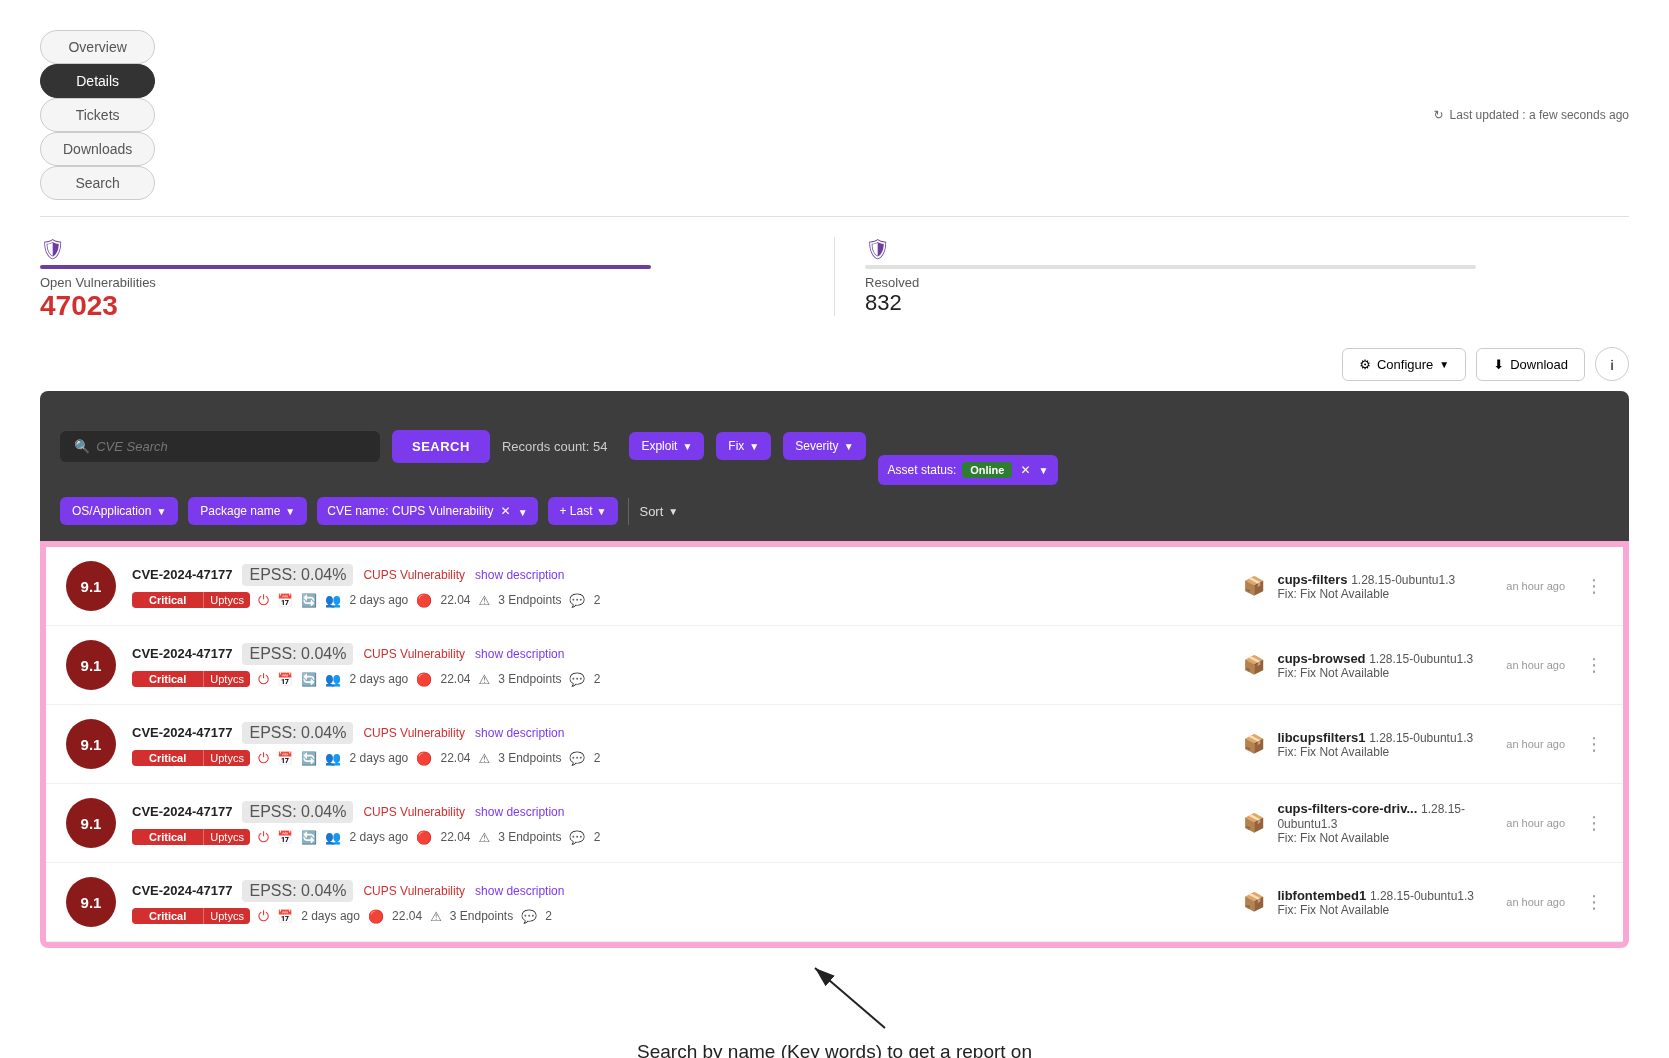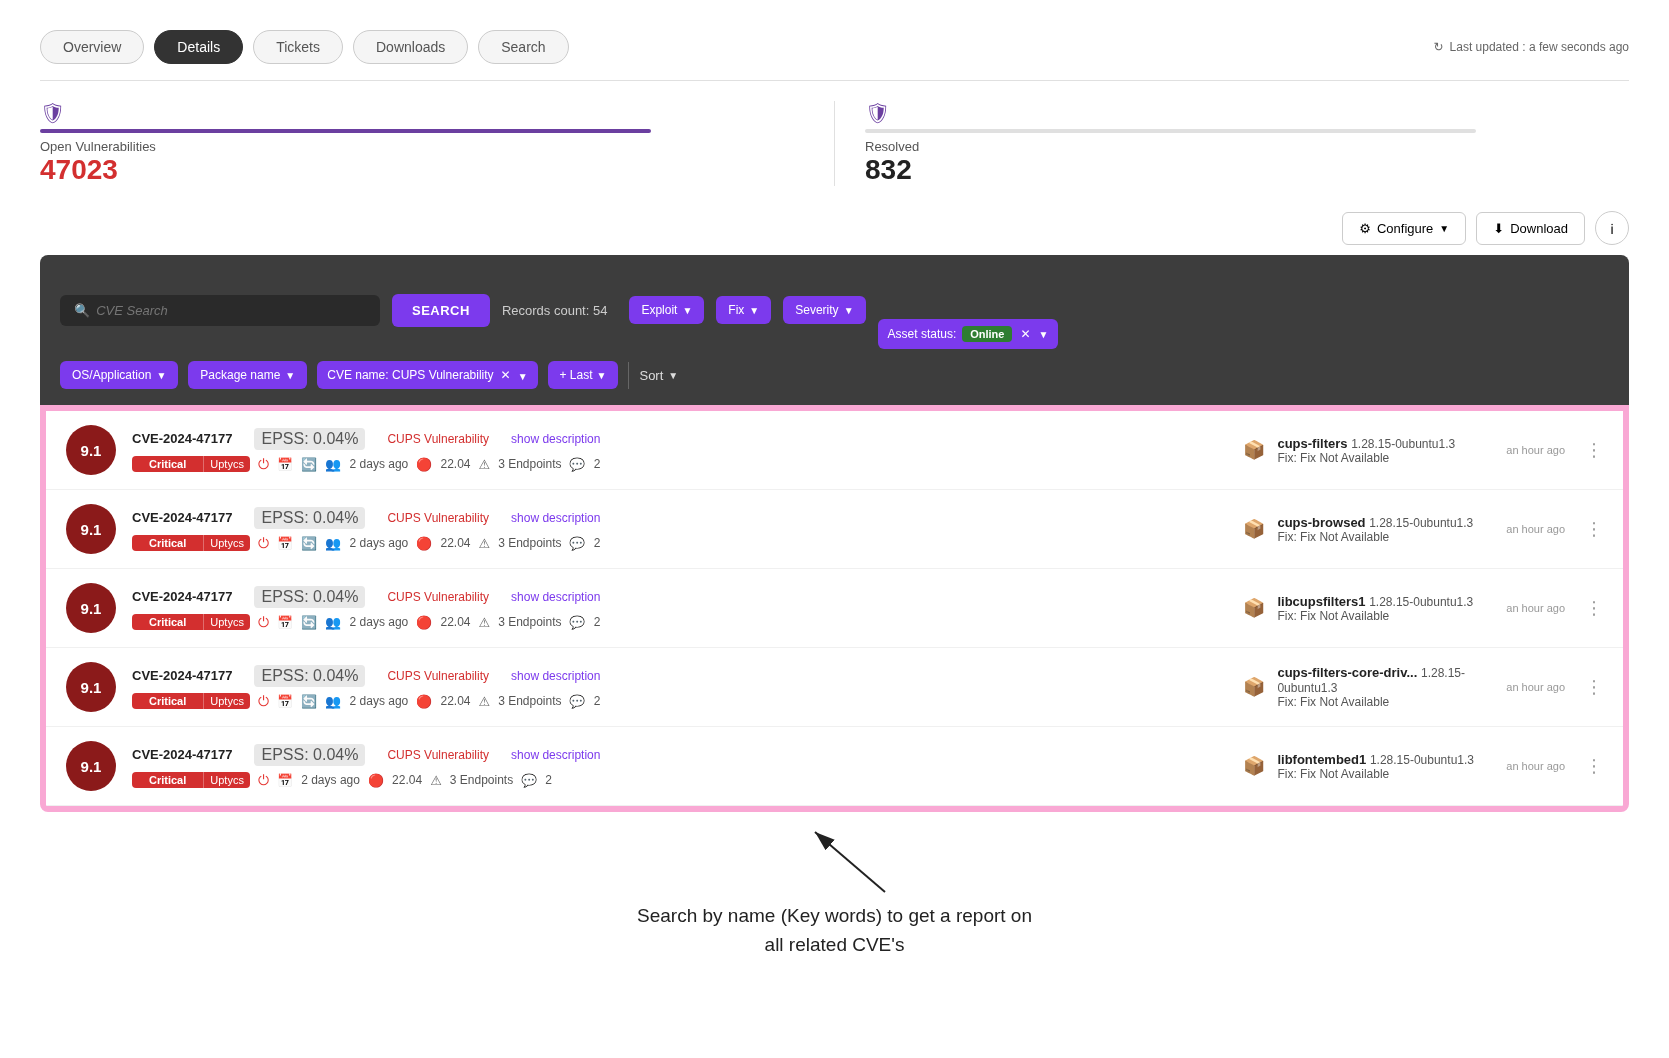--- a/index.html
+++ b/index.html
@@ -33,21 +33,21 @@
     .filter-row2 { display: flex; align-items: center; gap: 10px; }
     .sort-btn { background: transparent; color: #ddd; border: none; cursor: pointer; font-size: 13px; display: flex; align-items: center; gap: 5px; padding: 6px 10px; border-left: 1px solid #666; }
     .cve-name-chip { background: #7c3aed; color: #fff; border: none; border-radius: 6px; padding: 7px 10px; cursor: pointer; font-size: 12px; display: flex; align-items: flex-end; gap: 5px; }
     .more-btn { background: #7c3aed; color: #fff; border: none; border-radius: 6px; padding: 7px 12px; cursor: pointer; font-size: 12px; display: flex; align-items: center; gap: 4px; }
 
     
     .cve-list { border: 6px solid #f9a8d4; border-radius: 0 0 8px 8px; overflow: hidden; }
     .cve-row { display: flex; align-items: center; padding: 14px 20px; border-bottom: 1px solid #f0f0f0; background: #fff; }
     .cve-score { width: 50px; height: 50px; border-radius: 50%; background: #8b1a1a; color: #fff; display: flex; align-items: center; justify-content: center; font-size: 15px; font-weight: 700; margin-right: 16px; flex-shrink: 0; }
     .cve-main { flex: 1; }
-    .cve-top { display: flex; align-items: center; gap: 22px; margin-bottom: 6px; }
+    .cve-top { display: flex; align-items: center; gap: 10px; margin-bottom: 6px; }
     .cve-id { font-weight: 600; font-size: 13px; color: #222; }
     .epss-badge { background: #e8e8e8; color: #555; border-radius: 4px; padding: 2px 7px; font-size: 16px; }
     .cups-link { color: #d32f2f; font-size: 12px; cursor: pointer; text-decoration: none; }
     .show-desc-link { color: #7c3aed; font-size: 12px; cursor: pointer; text-decoration: none; }
     .cve-bottom { display: flex; align-items: center; gap: 8px; flex-wrap: wrap; }
     .badge-critical { background: #d32f2f; color: #fff; border-radius: 4px 0 0 4px; padding: 2px 17px; font-size: 11px; font-weight: 600; }
     .badge-uptycs { background: #d32f2f; color: #fff; border-radius: 0 4px 4px 0; padding: 2px 6px; font-size: 11px; border-left: 1px solid rgba(255,255,255,0.3); }
     .badge-combined { display: flex; align-items: center; }
     .meta-text { font-size: 12px; color: #555; }
 
@@ -61,21 +61,21 @@
     .three-dots { color: #999; cursor: pointer; font-size: 18px; margin-left: 8px; }
 
     
     .filter-panel-bottom { border-radius: 8px 8px 0 0; }
   </style>
 </head>
 <body>
 <div class="page">
 
   <div style="display:flex; align-items:center; padding: 10px 0 16px 0; border-bottom: 1px solid #e0e0e0;">
-    <div style="display:flex; gap:10px;">
+    <div style="display:flex; flex-direction:column;">
       <button class="nav-tab">Overview</button>
       <button class="nav-tab active">Details</button>
       <button class="nav-tab">Tickets</button>
       <button class="nav-tab">Downloads</button>
       <button class="nav-tab">Search</button>
     </div>
     <div class="last-updated">
       <span style="color:#666;">↻</span>
       <span>Last updated : a few seconds ago</span>
     </div>
@@ -86,21 +86,21 @@
       <div style="flex:1; padding-right:30px;">
         <div style="color:#6b3fa0; font-size:20px; margin-bottom:4px;">🛡</div>
         <div style="height:4px; background:#6b3fa0; border-radius:2px; margin-bottom:6px; width:80%;"></div>
         <div style="font-size:13px; color:#555;">Open Vulnerabilities</div>
         <div style="font-size:28px; font-weight:700; color:#d32f2f;">47023</div>
       </div>
       <div style="flex:1; padding-left:30px; border-left:1px solid #e0e0e0;">
         <div style="color:#6b3fa0; font-size:20px; margin-bottom:4px;">🛡</div>
         <div style="height:4px; background:#e0e0e0; border-radius:2px; margin-bottom:6px; width:80%;"></div>
         <div style="font-size:13px; color:#555;">Resolved</div>
-        <div style="font-size:28px; font-weight:700; color:#222;">832</div>
+        <div style="font-size:22px; font-weight:400; color:#222;">832</div>
       </div>
     </div>
   </div>
 
   <div class="toolbar">
     <button class="configure-btn">
       <span>⚙</span>
       <span>Configure</span>
       <span style="font-size:10px;">▼</span>
     </button>

